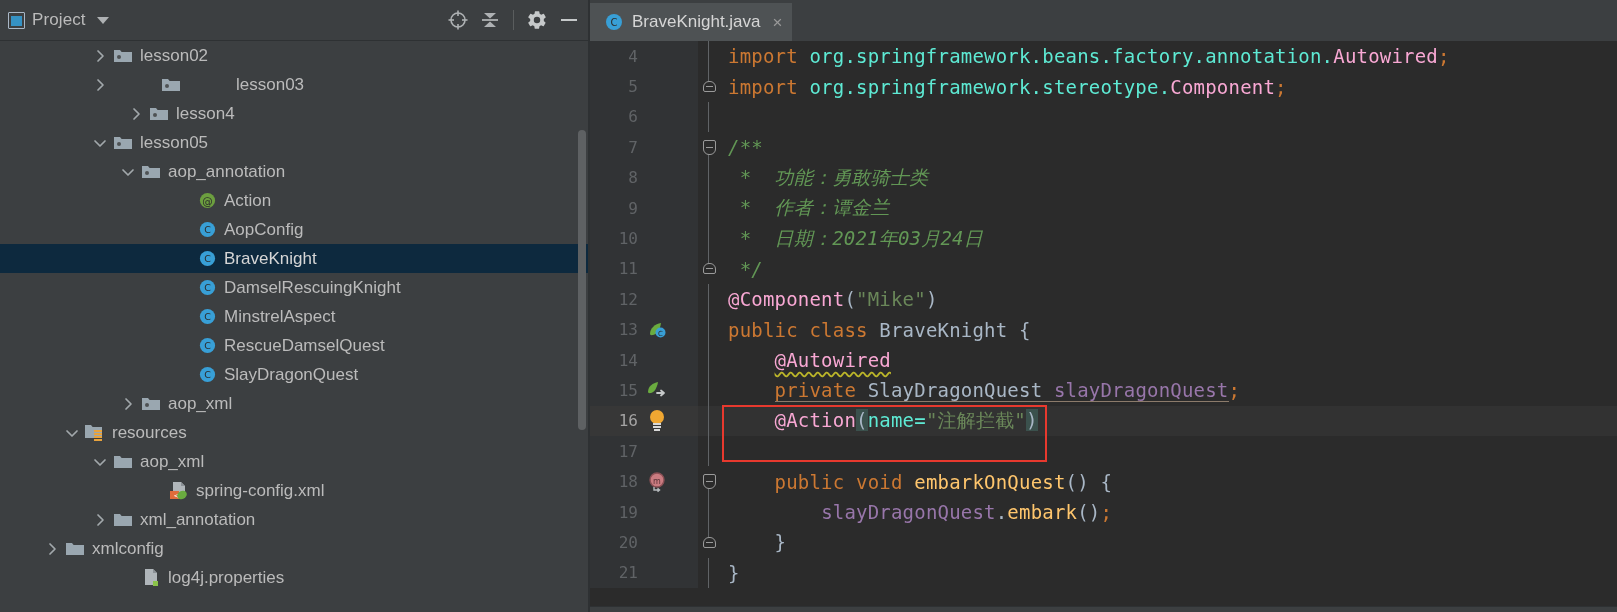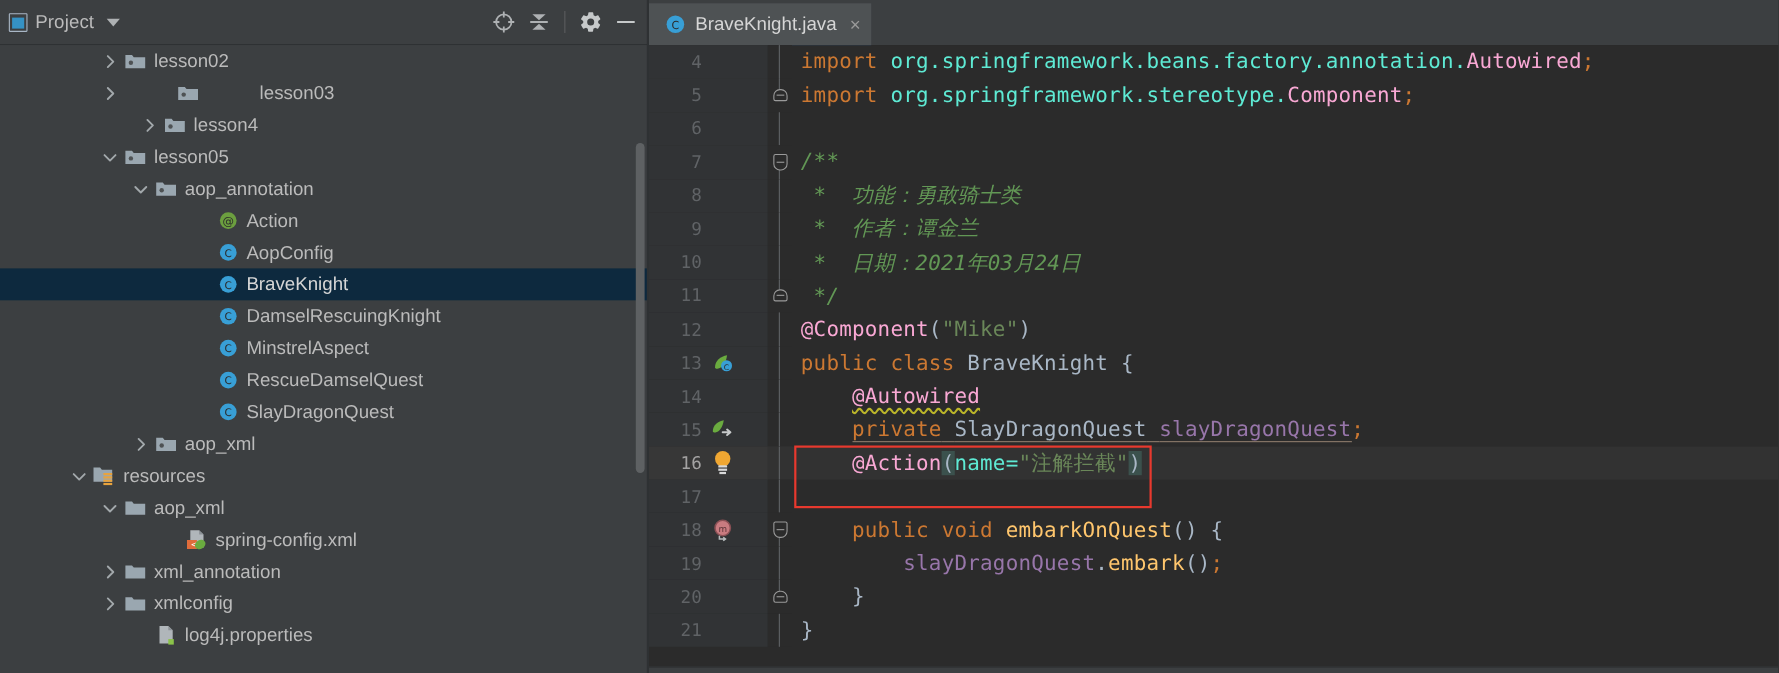--- a/index.html
+++ b/index.html
@@ -622,21 +622,21 @@
               <path d="M6 3 L11 8 L6 13" fill="none" stroke="#a2a8ab" stroke-width="1.7" stroke-linecap="round" stroke-linejoin="round"></path>
             </svg>
           </span>
           <span class="ic">
             <svg width="20" height="18" viewBox="0 0 20 18">
       <path d="M1 3h6l1.6 2H19v10H1z" fill="#9aa7b0"></path>
             </svg>
           </span>
           <span class="tree-label">xml_annotation</span>
         </div>
-        <div class="tree-row" style="padding-left: 88px;">
+        <div class="tree-row" style="padding-left: 40px;">
           <span class="arrow">
             <svg width="16" height="16" viewBox="0 0 16 16">
               <path d="M6 3 L11 8 L6 13" fill="none" stroke="#a2a8ab" stroke-width="1.7" stroke-linecap="round" stroke-linejoin="round"></path>
             </svg>
           </span>
           <span class="ic">
             <svg width="20" height="18" viewBox="0 0 20 18">
       <path d="M1 3h6l1.6 2H19v10H1z" fill="#9aa7b0"></path>
             </svg>
           </span>

